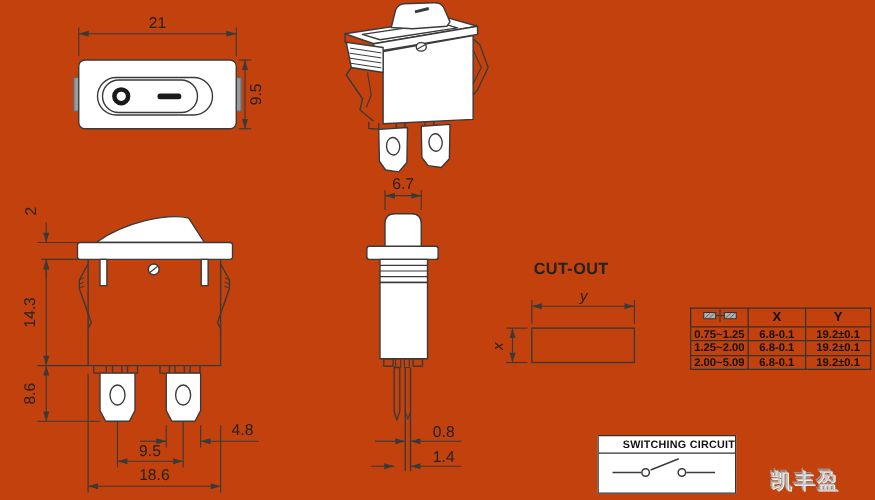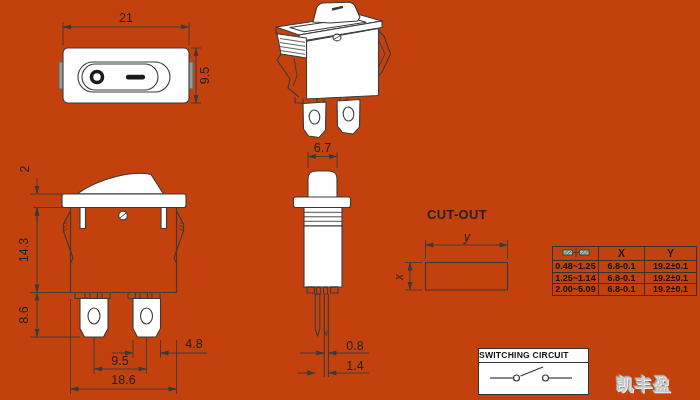--- a/index.html
+++ b/index.html
@@ -14,25 +14,25 @@
   #panel-table{position:absolute;left:552px;top:246px;border-collapse:collapse;
                table-layout:fixed;}
   #panel-table td,#panel-table th{border:1px solid #333;text-align:center;
     font-size:9px;font-weight:bold;color:#111;padding:0;line-height:10.5px;
     height:10.5px;overflow:hidden;white-space:nowrap;}
   #panel-table th{height:13px;font-size:10.5px;}
   .c1{width:45px;}.c2{width:45px;}.c3{width:51px;}
   
   #sc-box{position:absolute;left:478px;top:348px;width:109px;height:45px;
           border:1.5px solid #333;background:#fff;}
-  #sc-title{height:13px;border-bottom:1.5px solid #333;text-align:left;
+  #sc-title{height:13px;border-bottom:1.5px solid #333;text-align:right;
             font-size:8.6px;font-weight:bold;line-height:13px;color:#111;
             letter-spacing:.2px;}
   
-  #watermark{position:absolute;left:616px;top:372px;font-size:17.5px;font-weight:bold;
+  #watermark{position:absolute;left:616px;top:372px;font-size:17.5px;font-weight:normal;
     color:#c8c8c8;letter-spacing:1px;
     text-shadow:1px 1px 0 #f2f2f2,-1px -1px 0 #979797;}
 </style>
 </head>
 <body>
 
 <div id="stage">
 
 <svg id="drawing" width="700" height="400" viewBox="0 0 700 400">
   <defs>
@@ -221,26 +221,26 @@
         <line x1="18.5" y1="7.5" x2="22.5" y2="3.5" stroke="#555" stroke-width="0.7"></line>
         <line x1="22" y1="7.5" x2="26" y2="3.5" stroke="#555" stroke-width="0.7"></line>
         <line x1="14" y1="0.5" x2="14" y2="10.5" stroke="#333" stroke-width="0.8"></line>
         <line x1="10.5" y1="5.5" x2="17.5" y2="5.5" stroke="#333" stroke-width="0.8"></line>
       </svg>
     </th>
     <th class="c2">X</th>
     <th class="c3">Y</th>
   </tr>
   <tr>
-    <td>0.48~1.25</td>
+    <td>0.75~1.25</td>
     <td>6.8-0.1</td>
     <td>19.2±0.1</td>
   </tr>
   <tr>
-    <td>1.25~1.14</td>
+    <td>1.25~2.00</td>
     <td>6.8-0.1</td>
     <td>19.2±0.1</td>
   </tr>
   <tr>
     <td>2.00~5.09</td>
     <td>6.8-0.1</td>
     <td>19.2±0.1</td>
   </tr>
 </tbody>
     </table>

